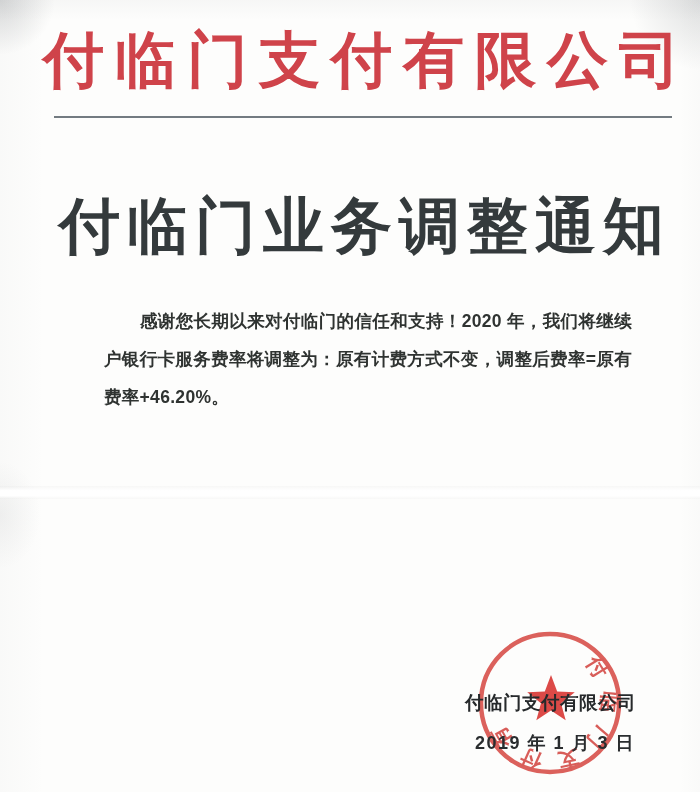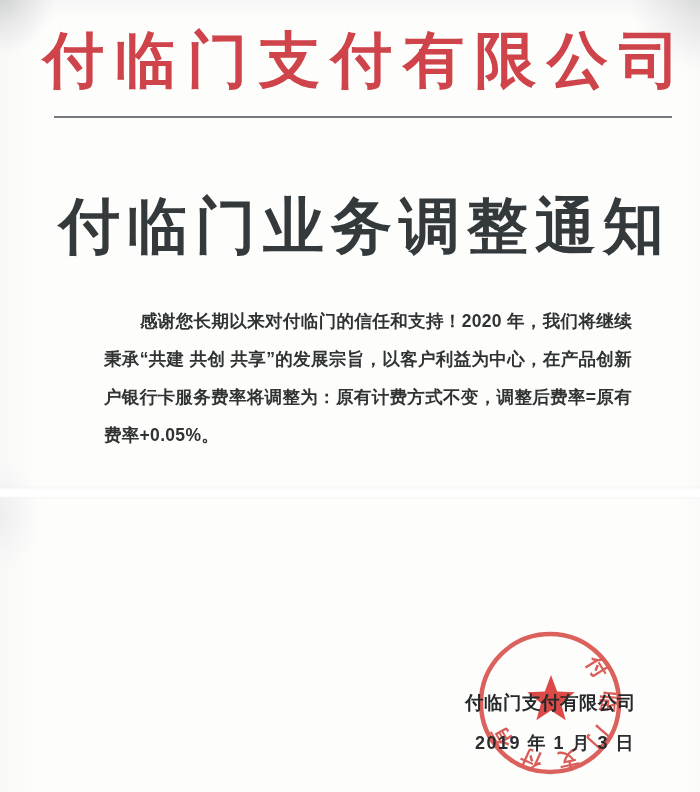--- a/index.html
+++ b/index.html
@@ -79,23 +79,22 @@
 <div class="page">
 
   <h1 class="company-header">付临门支付有限公司</h1>
 
   <div class="header-rule"></div>
 
   <h2 class="notice-title">付临门业务调整通知</h2>
 
   <div class="body-block">
     <div class="body-line indent fill">感谢您长期以来对付临门的信任和支持！2020 年，我们将继续</div>
-    <div class="body-line fill">秉承“共建 共创 共享”的发展宗旨，以客户利益为中心，在产品创新</div>
     <div class="body-line fill">户银行卡服务费率将调整为：原有计费方式不变，调整后费率=原有</div>
-    <div class="body-line">费率+0.05%。</div>
+    <div class="body-line">费率+46.20%。</div>
   </div>
 
   <div class="scan-seam"></div>
 
   <svg class="seal" viewBox="0 0 160 160">
     <circle cx="80" cy="80" r="69" fill="none" stroke="#d9544f" stroke-width="4.5"></circle>
     <polygon fill="#da3b38" points="81,52 87.2,68.5 104.8,69.3 91,80.2 95.7,97.2 81,87.5 66.3,97.2 71,80.2 57.2,69.3 74.8,68.5"></polygon>
     <defs>
       <path id="sealArcPath" d="M 28,80 A 52,52 0 1,1 132,80 A 52,52 0 1,1 28,80" fill="none"></path>
     </defs>

